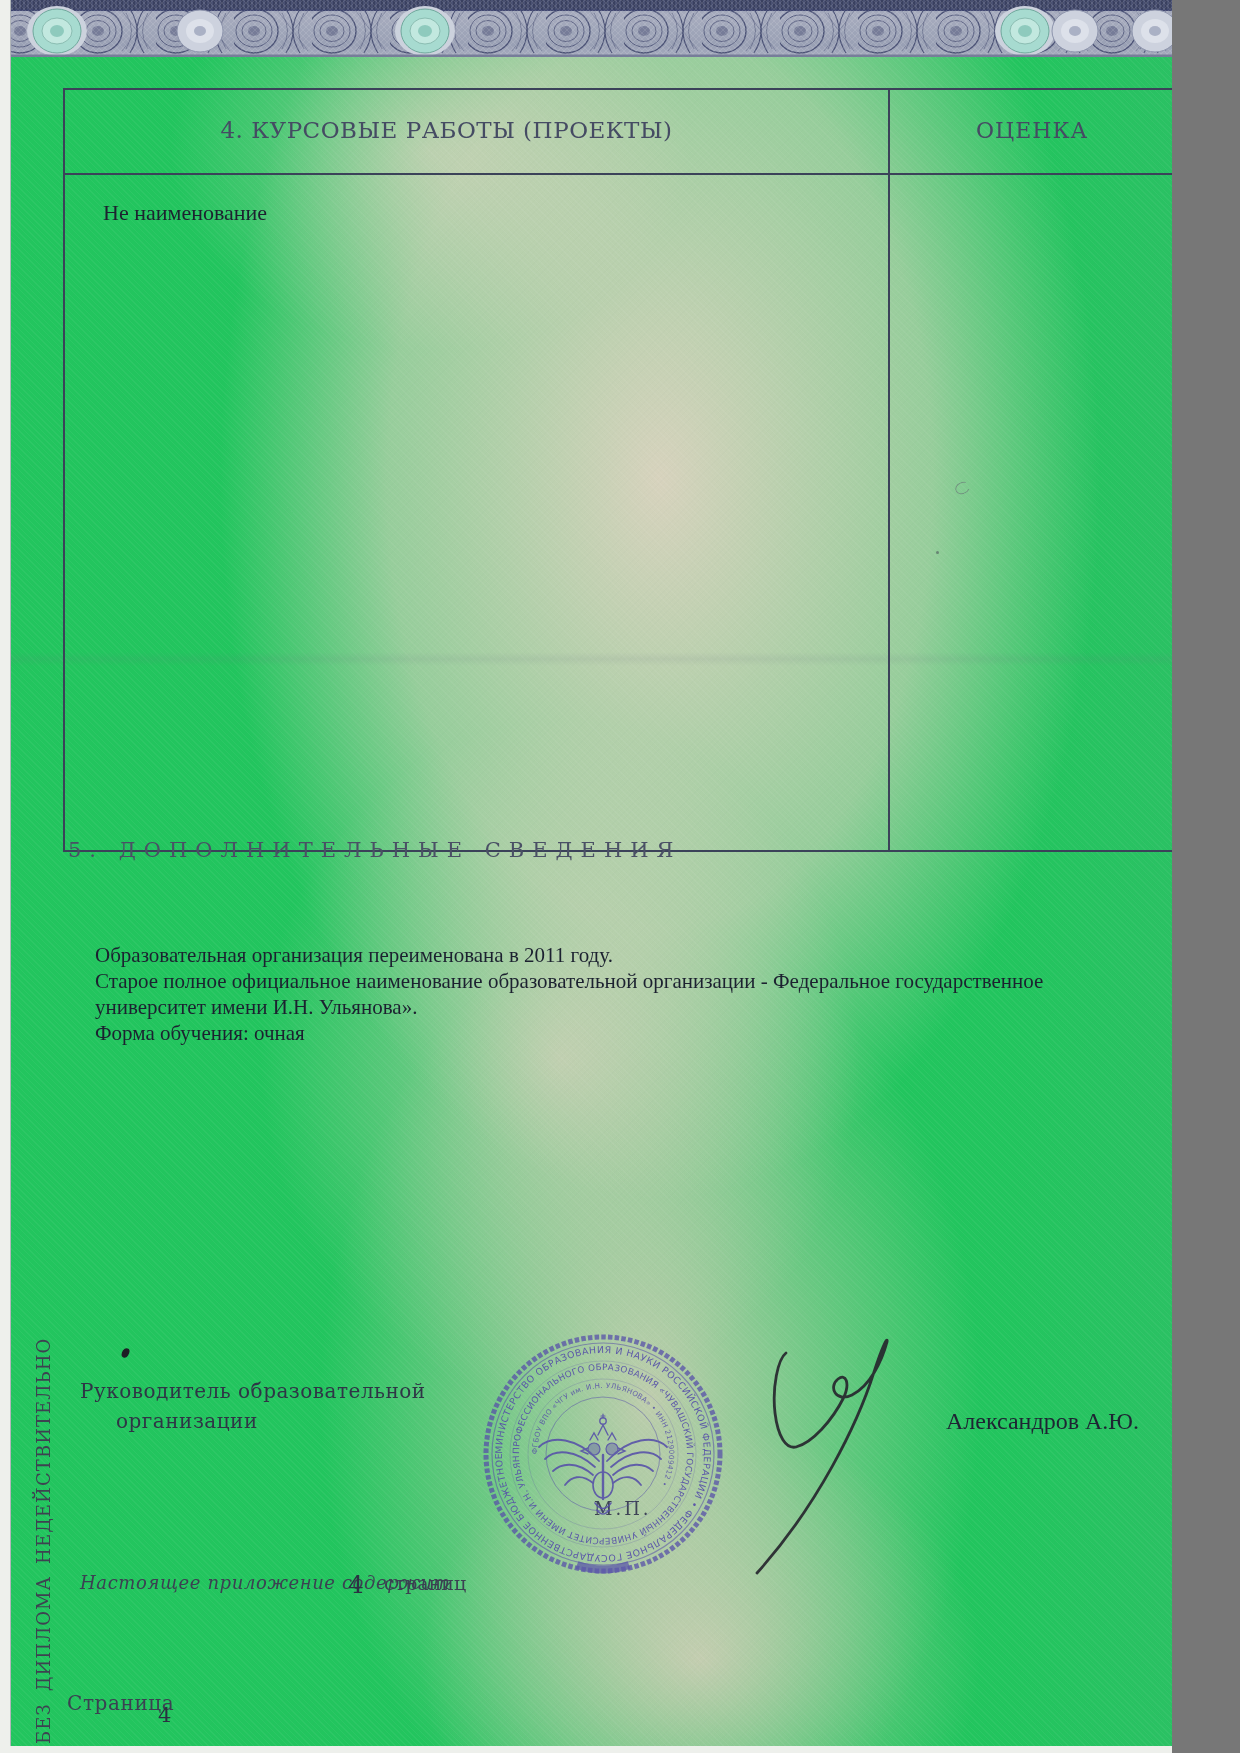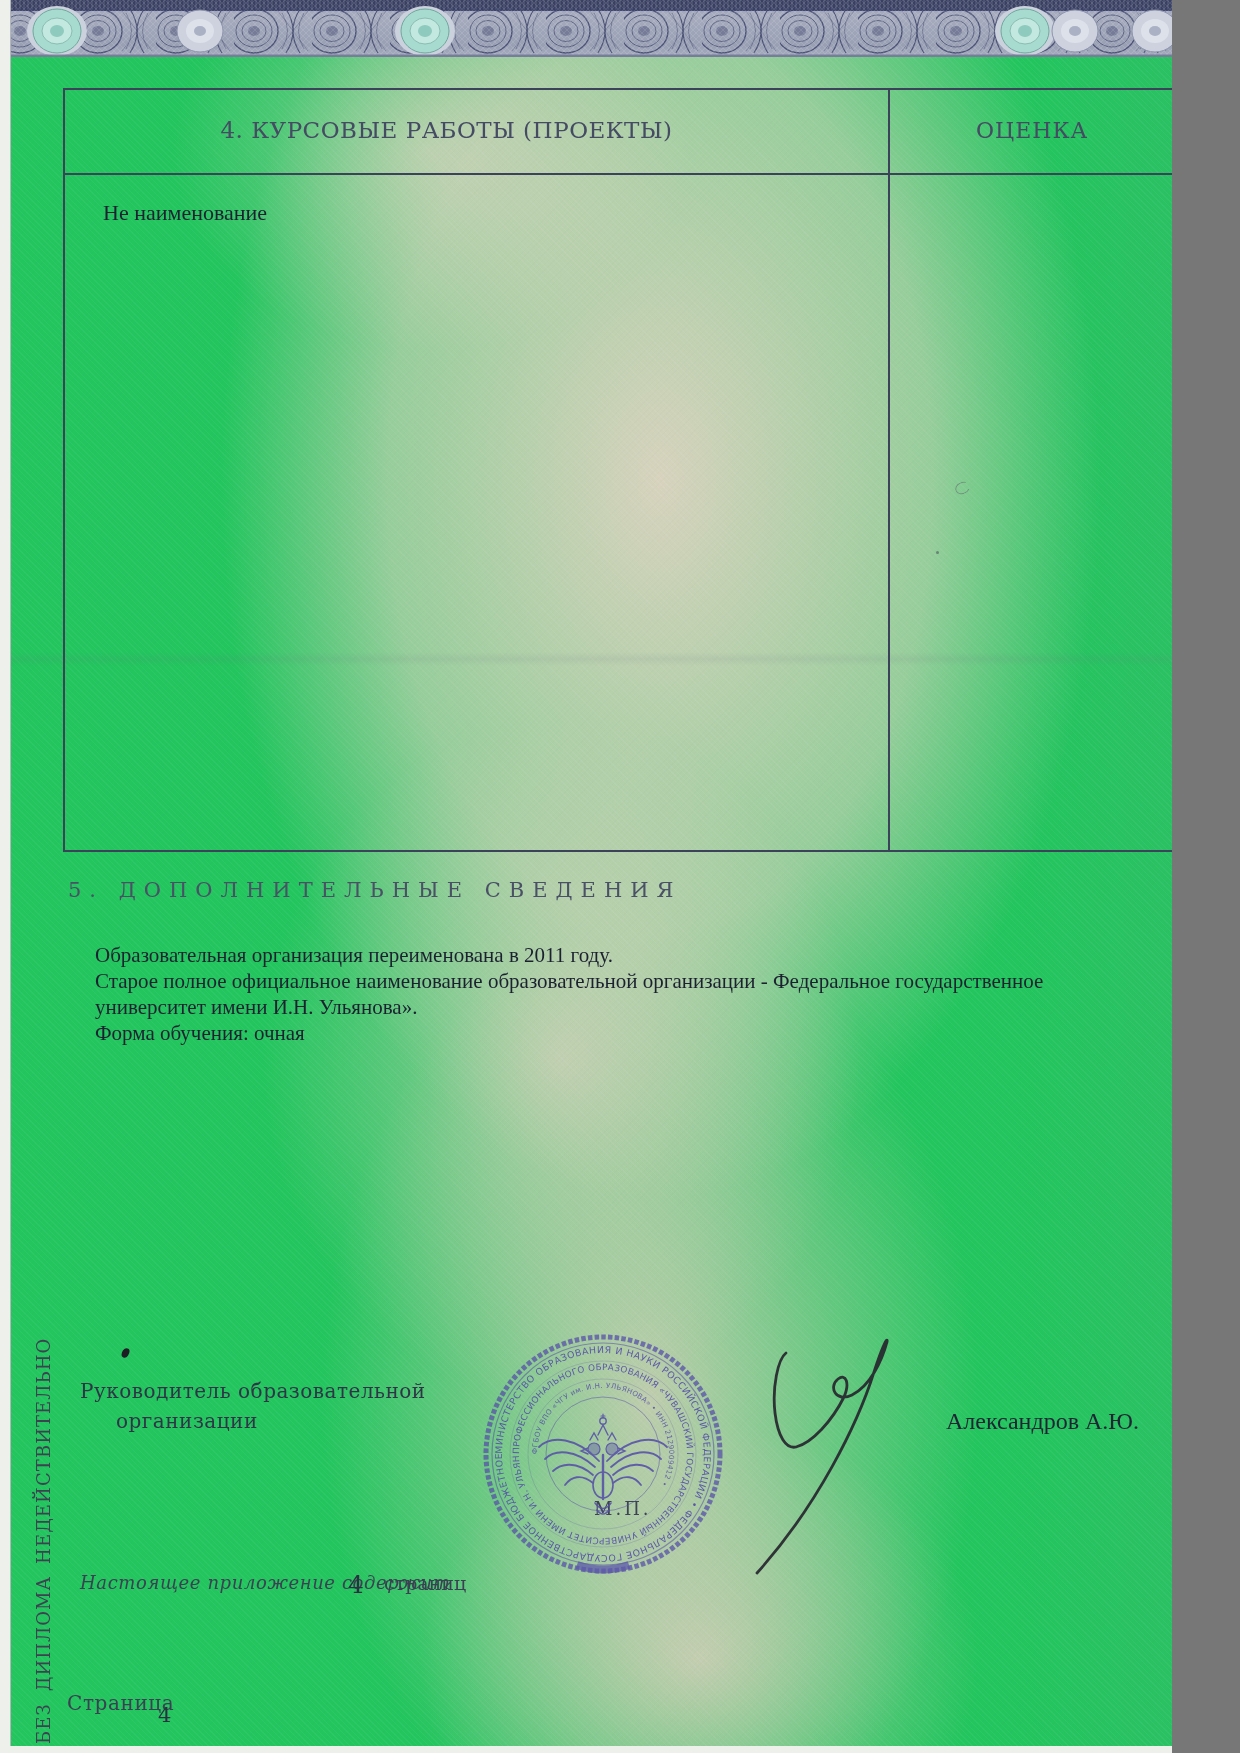--- a/index.html
+++ b/index.html
@@ -51,21 +51,21 @@
     transform:translateX(-26px);
     font-size:22px;color:#454b63;letter-spacing:1px;
   }
   .cell-body{
     position:absolute;left:38px;top:110px;
     font-family:"Liberation Serif", serif;
     font-size:22px;color:#1d2230;
   }
   
   .sec5-heading{
-    position:absolute;left:68px;top:878px;
+    position:absolute;left:68px;top:838px;
     font-size:21px;color:#4a5065;letter-spacing:8px;white-space:nowrap;
   }
   .sec5-text{
     position:absolute;left:95px;top:942px;
     font-family:"Liberation Serif", serif;
     font-size:21px;line-height:26px;color:#1c2130;white-space:nowrap;
   }
   
   .role-1{position:absolute;left:80px;top:1379px;font-size:20px;color:#2f3546;letter-spacing:.5px;}
   .role-2{position:absolute;left:80px;top:1409px;font-size:20px;color:#2f3546;letter-spacing:.5px;margin-left:36px;}

